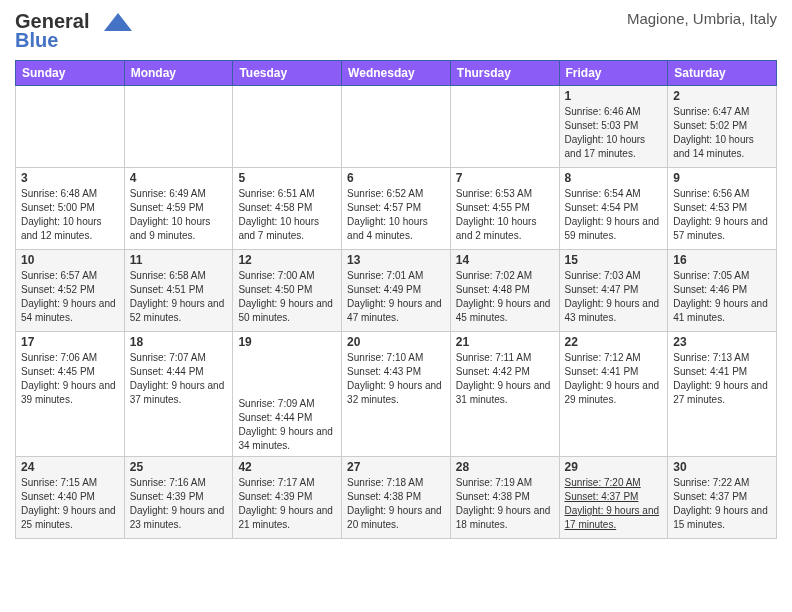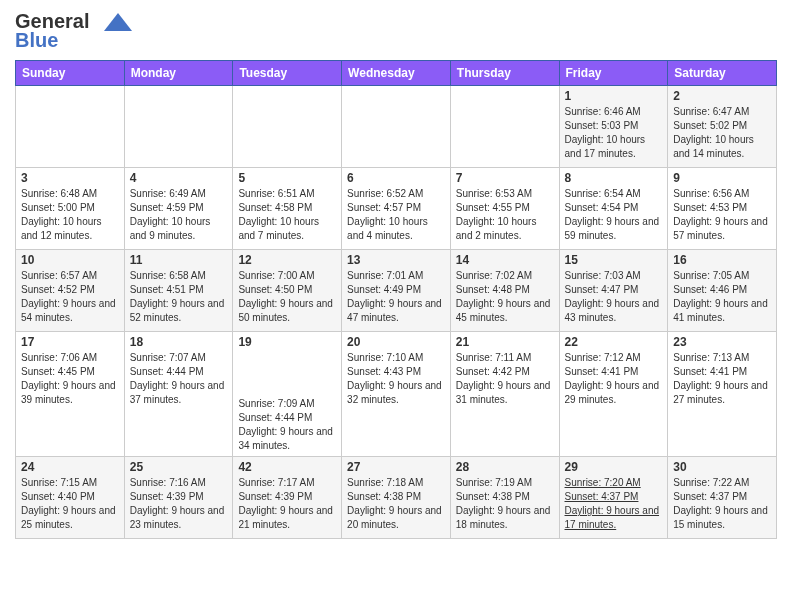--- a/index.html
+++ b/index.html
@@ -107,20 +107,21 @@
         <span class="logo-general">General</span>
         <svg class="flag-svg" viewBox="0 0 32 22">
           <polygon points="16,2 30,20 2,20" fill="#4472C4"></polygon>
         </svg>
       </div>
       <div style="margin-top:-4px;">
         <span class="logo-blue">Blue</span>
       </div>
     </div>
     <div class="title-section">
+      <div class="subtitle">Magione, Umbria, Italy</div>
     </div>
   </div>
 
   <table class="calendar">
     <thead>
       <tr>
         <th>Sunday</th>
         <th>Monday</th>
         <th>Tuesday</th>
         <th>Wednesday</th>

